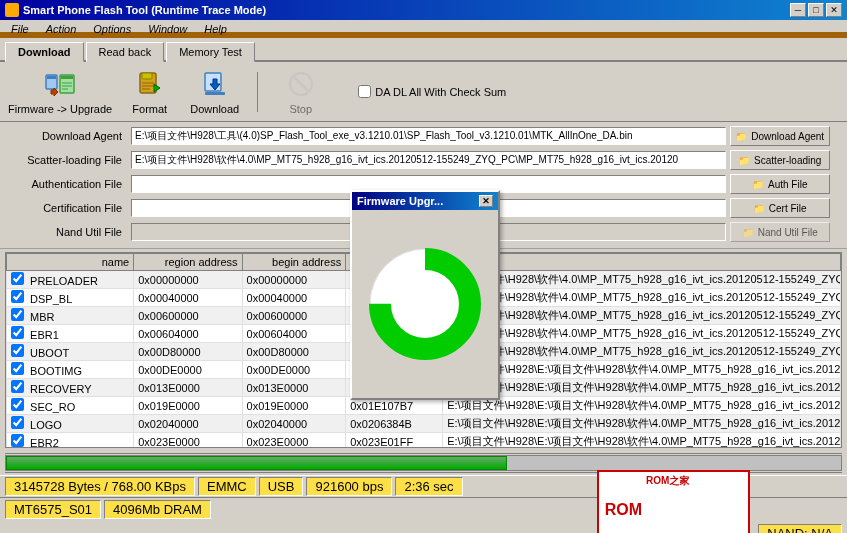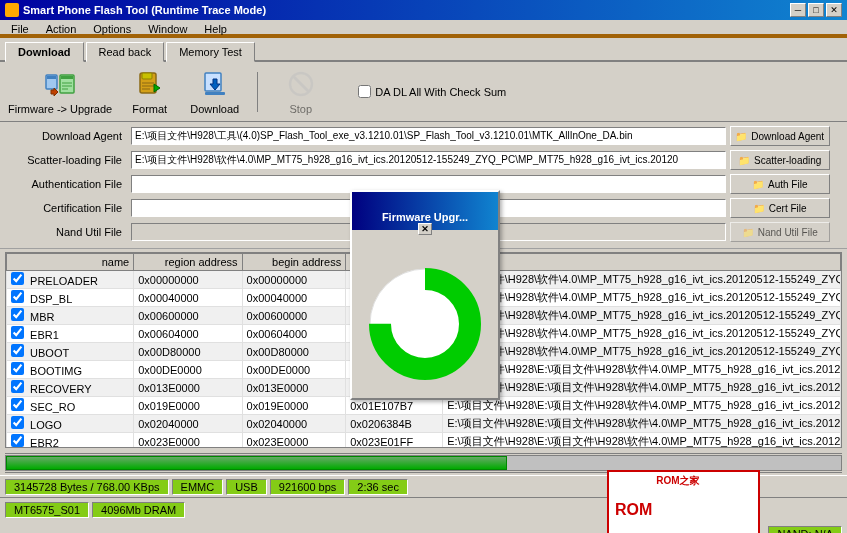--- a/index.html
+++ b/index.html
@@ -51,25 +51,26 @@
       align-items: center;
       justify-content: center;
       font-size: 9px;
       cursor: pointer;
       color: black;
     }
 
     
     .menu-bar {
       background: #d4d0c8;
-      border-bottom: 4px solid #a16207;
+      border-bottom: 6px solid #a16207;
       padding: 2px 5px;
       display: flex;
       gap: 5px;
       height: 18px;
+      font-style: italic;
     }
     .menu-item {
       padding: 1px 6px;
       cursor: pointer;
       font-size: 11px;
     }
 
     
     .tab-bar {
       background: #d4d0c8;
@@ -253,22 +254,22 @@
       padding: 2px 5px;
       display: flex;
       gap: 3px;
       align-items: center;
       height: 22px;
     }
     .status-item {
       border: 1px solid;
       border-color: #808080 #fff #fff #808080;
       padding: 1px 8px;
-      font-size: 11px;
-      background: #84cc16;
+      font-size: 13px;
+      background: #fde047;
     }
     .status-item.wide { min-width: 120px; }
 
     
     .bottom-bar {
       background: #d4d0c8;
       display: flex;
       gap: 3px;
       padding: 2px 5px;
       align-items: center;
@@ -285,28 +286,27 @@
       height: 210px;
       background: #d4d0c8;
       border: 2px solid;
       border-color: #fff #808080 #808080 #fff;
       z-index: 100;
       box-shadow: 2px 2px 4px rgba(0,0,0,0.3);
     }
     .dialog-title {
       background: linear-gradient(to right, #000080, #1084d0);
       color: white;
-      padding: 19px 5px;
+      padding: 2px 5px;
       font-size: 11px;
       font-weight: bold;
       display: flex;
       align-items: center;
       justify-content: space-between;
       height: 18px;
-      flex-direction: column;
     }
     .dialog-close {
       width: 14px;
       height: 12px;
       background: #d4d0c8;
       border: 1px solid;
       border-color: #fff #808080 #808080 #fff;
       display: flex;
       align-items: center;
       justify-content: center;

